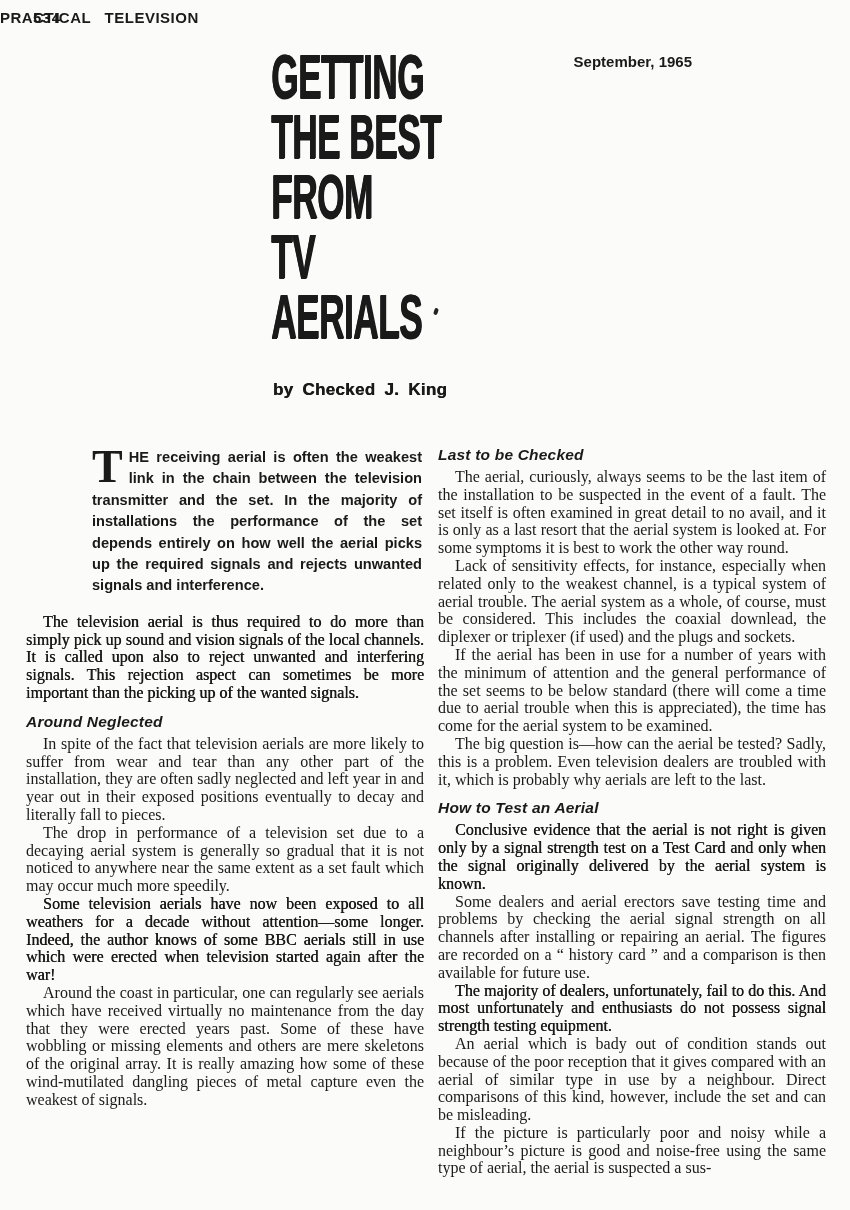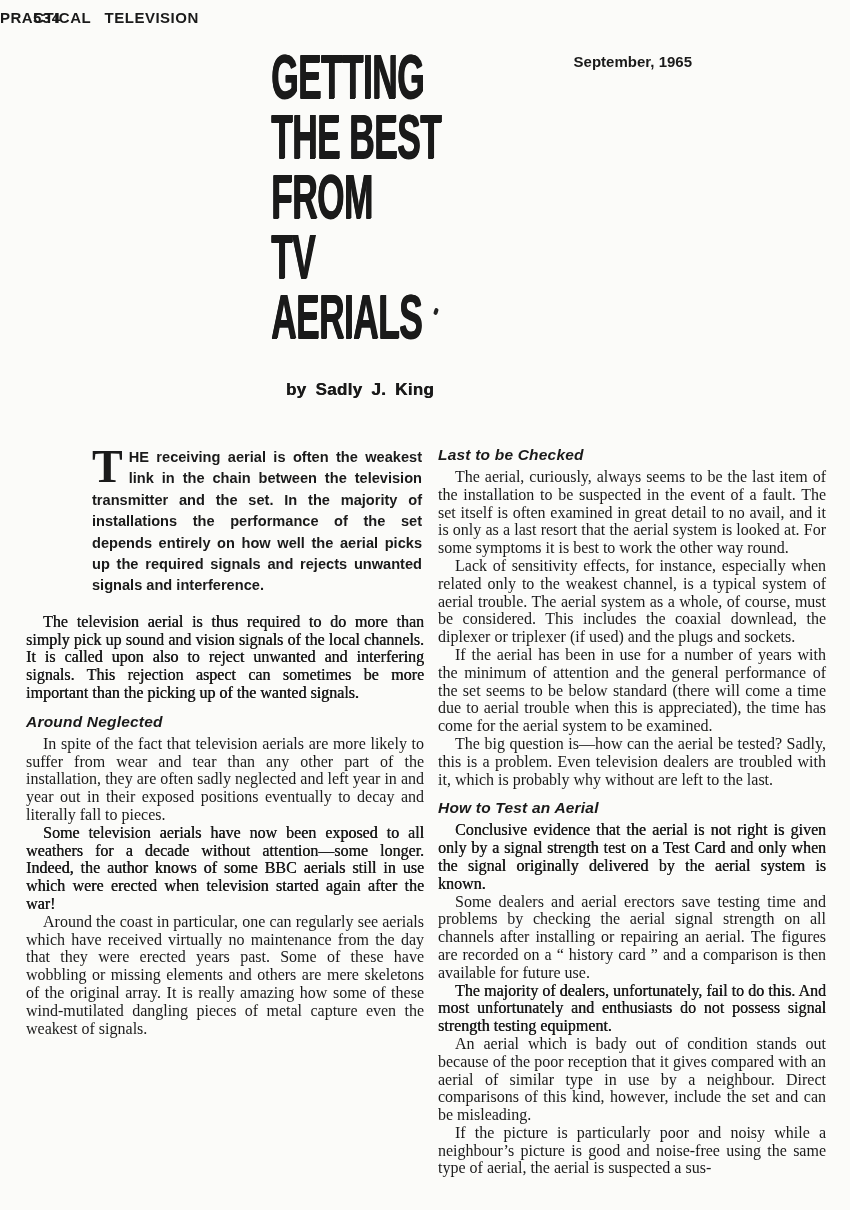--- a/index.html
+++ b/index.html
@@ -101,39 +101,40 @@
 
   <div class="title">
     <span class="title-line">GETTING</span>
     <span class="title-line">THE BEST</span>
     <span class="title-line">FROM</span>
     <span class="title-line">TV</span>
     <span class="title-line">AERIALS</span>
   </div>
   <div class="speck"></div>
 
-  <div class="byline">by Sadly J. King</div>
+  <div class="byline">by Checked J. King</div>
 
   <div class="body">
 
     <div class="col col-left">
       <p class="lead"><span class="dropcap">T</span><span>HE receiving aerial is often the weakest link in the chain between the television transmitter and the set. In the majority of installations the performance of the set depends entirely on how well the aerial picks up the required signals and rejects unwanted signals and interference.</span></p>
       <p class="para dark">The television aerial is thus required to do more than simply pick up sound and vision signals of the local channels. It is called upon also to reject unwanted and interfering signals. This rejection aspect can sometimes be more important than the picking up of the wanted signals.</p>
       <h3 class="subhead">Around Neglected</h3>
       <p class="para">In spite of the fact that television aerials are more likely to suffer from wear and tear than any other part of the installation, they are often sadly neglected and left year in and year out in their exposed positions eventually to decay and literally fall to pieces.</p>
+      <p class="para">The drop in performance of a television set due to a decaying aerial system is generally so gradual that it is not noticed to anywhere near the same extent as a set fault which may occur much more speedily.</p>
       <p class="para dark">Some television aerials have now been exposed to all weathers for a decade without attention—some longer. Indeed, the author knows of some BBC aerials still in use which were erected when television started again after the war!</p>
       <p class="para">Around the coast in particular, one can regularly see aerials which have received virtually no maintenance from the day that they were erected years past. Some of these have wobbling or missing elements and others are mere skeletons of the original array. It is really amazing how some of these wind-mutilated dangling pieces of metal capture even the weakest of signals.</p>
     </div>
 
     <div class="col col-right">
       <h3 class="subhead">Last to be Checked</h3>
       <p class="para">The aerial, curiously, always seems to be the last item of the installation to be suspected in the event of a fault. The set itself is often examined in great detail to no avail, and it is only as a last resort that the aerial system is looked at. For some symptoms it is best to work the other way round.</p>
       <p class="para">Lack of sensitivity effects, for instance, especially when related only to the weakest channel, is a typical system of aerial trouble. The aerial system as a whole, of course, must be considered. This includes the coaxial downlead, the diplexer or triplexer (if used) and the plugs and sockets.</p>
       <p class="para">If the aerial has been in use for a number of years with the minimum of attention and the general performance of the set seems to be below standard (there will come a time due to aerial trouble when this is appreciated), the time has come for the aerial system to be examined.</p>
-      <p class="para">The big question is—how can the aerial be tested? Sadly, this is a problem. Even television dealers are troubled with it, which is probably why without are left to the last.</p>
+      <p class="para">The big question is—how can the aerial be tested? Sadly, this is a problem. Even television dealers are troubled with it, which is probably why aerials are left to the last.</p>
       <h3 class="subhead">How to Test an Aerial</h3>
       <p class="para dark">Conclusive evidence that the aerial is not right is given only by a signal strength test on a Test Card and only when the signal originally delivered by the aerial system is known.</p>
       <p class="para">Some dealers and aerial erectors save testing time and problems by checking the aerial signal strength on all channels after installing or repairing an aerial. The figures are recorded on a “ history card ” and a comparison is then available for future use.</p>
       <p class="para dark">The majority of dealers, unfortunately, fail to do this. And most unfortunately and enthusiasts do not possess signal strength testing equipment.</p>
       <p class="para">An aerial which is bady out of condition stands out because of the poor reception that it gives compared with an aerial of similar type in use by a neighbour. Direct comparisons of this kind, however, include the set and can be misleading.</p>
       <p class="para">If the picture is particularly poor and noisy while a neighbour’s picture is good and noise-free using the same type of aerial, the aerial is suspected a sus-</p>
     </div>
 
   </div>
 </div>

